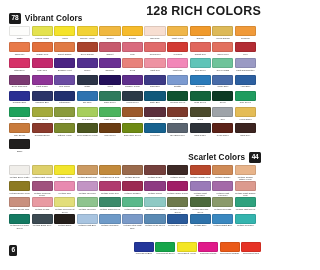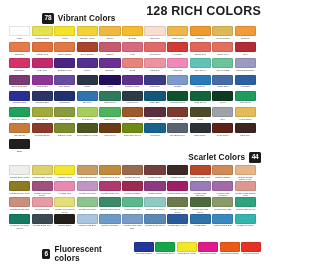--- a/index.html
+++ b/index.html
@@ -17,21 +17,20 @@
     font-size: 12.5px;
     font-weight: bold;
     letter-spacing: 0.2px;
     color: #1a1a1a;
   }
 
   .section-head {
     display: flex;
     align-items: center;
     gap: 4px;
-    margin-left: 33px;
   }
   .section-head.right { justify-content: flex-end; }
   .badge {
     background: #1b1b1b;
     color: #ffffff;
     font-size: 6.5px;
     font-weight: bold;
     line-height: 1;
     padding: 2px 2.5px;
     border-radius: 1.5px;
@@ -611,21 +610,20 @@
             <div class="sw" style="background: rgb(52, 180, 174);"></div>
             <div class="lbl">Metallic Teal Blue</div>
           </div>
         </div>
       </div>
   </div>
 
   <div class="fluor-wrap">
     <div class="section-head fluor-head">
       <span class="badge">6</span>
-      <span class="section-name">Fluorescent colors</span>
     </div>
     <div class="row fluor-grid">
         <div class="cell">
           <div class="sw" style="background: rgb(35, 54, 154);"></div>
           <div class="lbl">Fluorescent Blue</div>
         </div>
         <div class="cell">
           <div class="sw" style="background: rgb(22, 166, 74);"></div>
           <div class="lbl">Fluorescent Green</div>
         </div>

